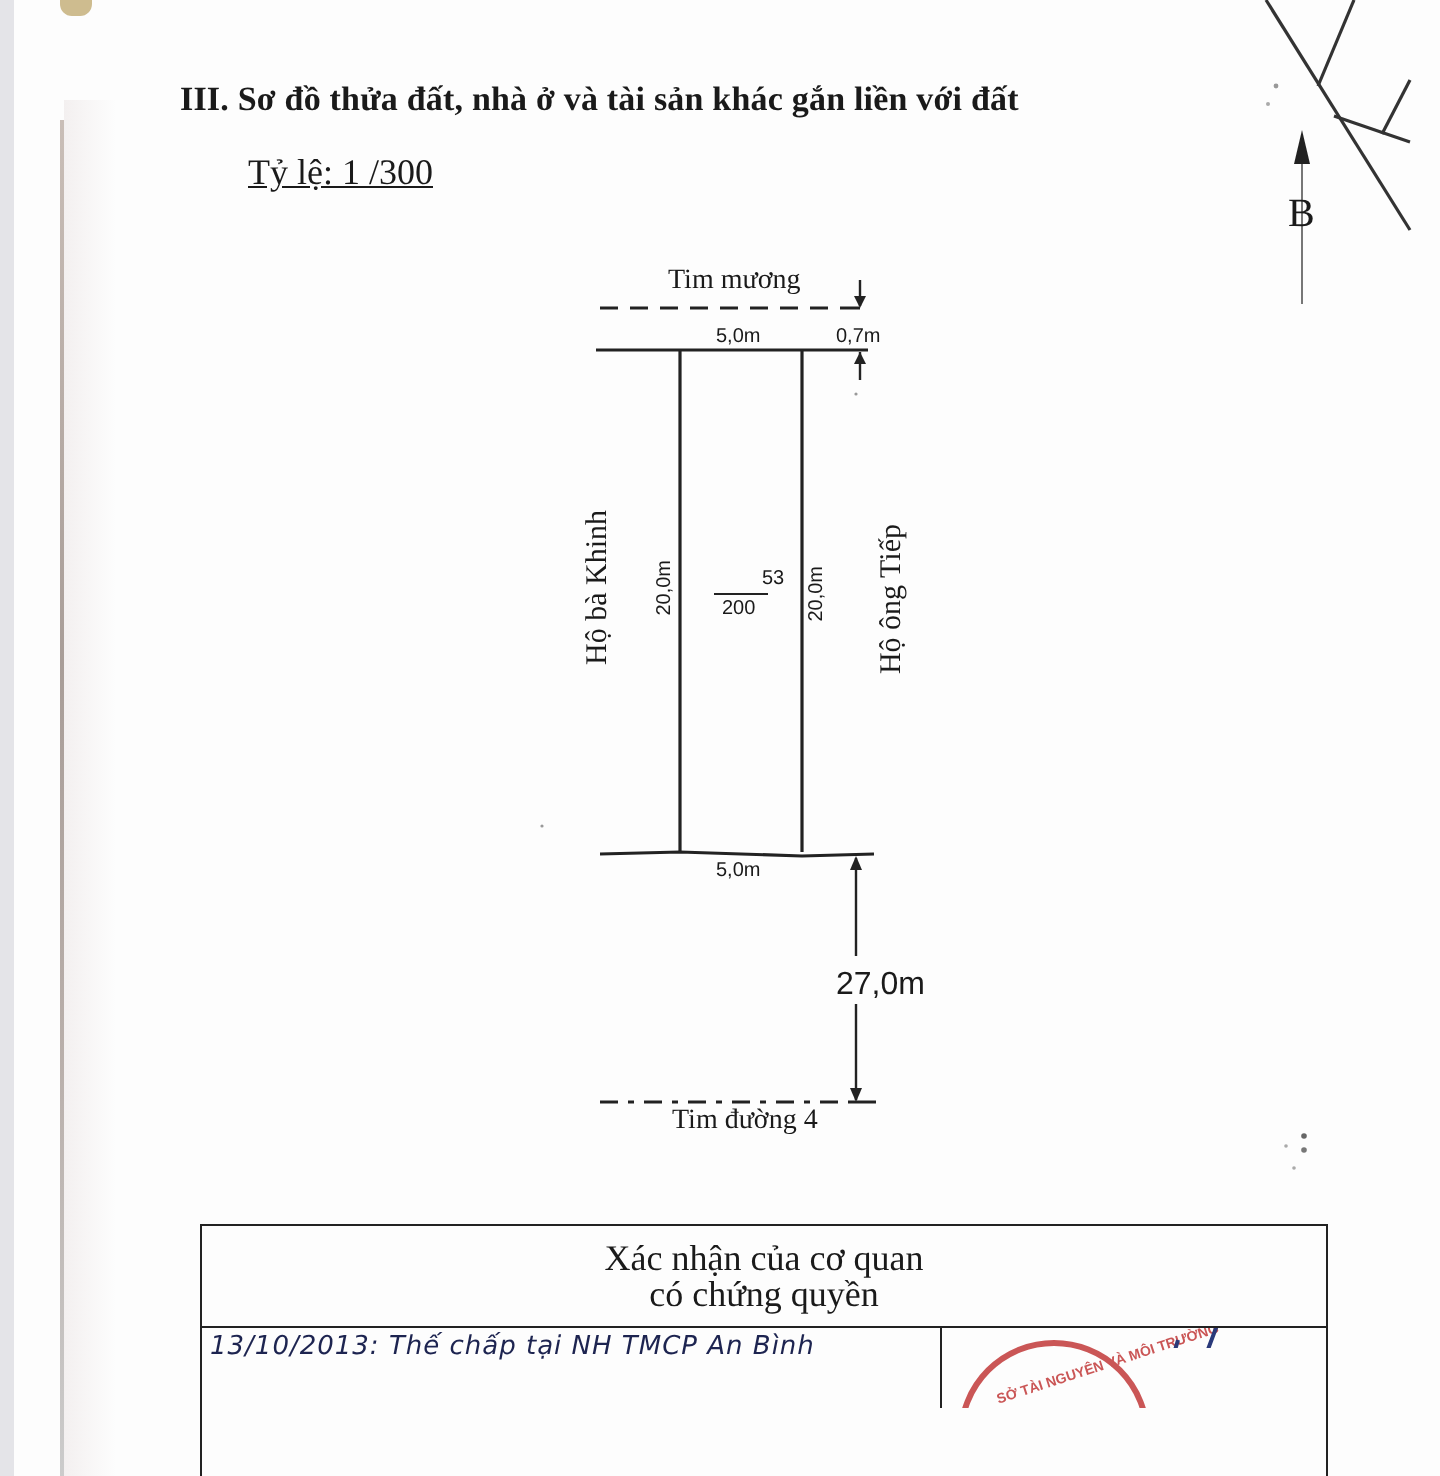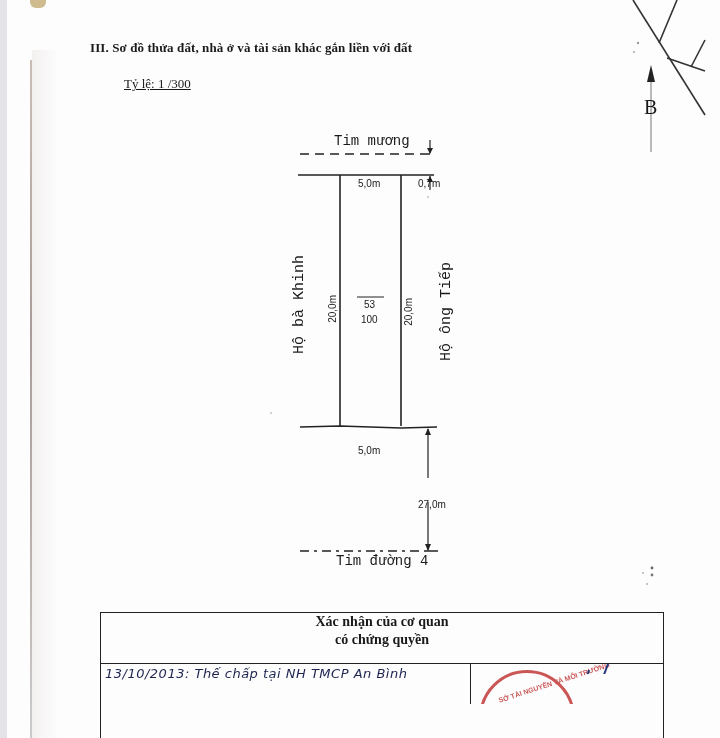--- a/index.html
+++ b/index.html
@@ -21,29 +21,29 @@
     .paper-edge-fade {
       position: absolute; left: 32px; top: 50px; width: 26px; height: 688px;
       background: linear-gradient(to right, rgba(225,215,215,0.35), rgba(255,255,255,0));
     }
     .corner-smudge {
       position: absolute; left: 30px; top: 0; width: 16px; height: 8px;
       background: #b9a060; border-radius: 0 0 6px 6px; opacity: 0.7;
     }
     .title {
       position: absolute; left: 90px; top: 40px;
-      font-size: 13px; font-weight: bold; letter-spacing: 0.1px;
+      font-size: 17px; font-weight: bold; letter-spacing: 0.1px;
     }
     .scale {
       position: absolute; left: 124px; top: 76px;
-      font-size: 13px; text-decoration: underline;
+      font-size: 18px; text-decoration: underline;
     }
     svg.drawing { position: absolute; left: 0; top: 0; }
-    .lbl { position: absolute; font-family: "Liberation Sans", "DejaVu Sans", sans-serif; font-size: 10px; margin-top: 15px; }
-    .lbl-serif { position: absolute; font-family: Liberation Mono, monospace; font-size: 14px; }
+    .lbl { position: absolute; font-family: "Liberation Sans", "DejaVu Sans", sans-serif; font-size: 10px; }
+    .lbl-serif { position: absolute; font-family: Liberation Serif, serif; font-size: 14px; }
     .vert { writing-mode: vertical-rl; transform: rotate(180deg); }
     .north {
       position: absolute; left: 644px; top: 96px; font-size: 20px;
       font-family: "Liberation Serif", serif;
     }
     
     .changes-table {
       position: absolute; left: 100px; top: 612px; width: 562px;
       border: 1.5px solid #222; border-bottom: none;
       height: 140px;
@@ -55,22 +55,22 @@
     }
     .tbl-cols {
       display: flex; height: 50px; border-bottom: 1.5px solid #222;
     }
     .col-left {
       width: 365px; border-right: 1.5px solid #222;
       display: flex; align-items: center; justify-content: center;
       font-size: 14px;
     }
     .col-right {
-      flex: 1; display: flex; flex-direction: column; align-items: center; 
-      font-size: 14px; line-height: 18px; text-align: center; font-weight: bold;
+      flex: 1; display: flex; flex-direction: column; align-items: center; justify-content: center;
+      font-size: 18px; line-height: 18px; text-align: center;
     }
     .tbl-entry { display: flex; height: 40px; }
     .entry-left {
       width: 365px; border-right: 1.5px solid #222; padding-left: 4px; padding-top: 2px;
       font-family: "DejaVu Sans", sans-serif; font-style: italic;
       font-size: 13px; color: #1d2450; letter-spacing: 0.5px;
     }
     .entry-right { flex: 1; position: relative; overflow: hidden; }
     .seal {
       position: absolute; left: 8px; top: 6px; width: 90px; height: 90px;
@@ -137,27 +137,27 @@
   <circle cx="428" cy="197" r="0.8" fill="#999"></circle>
   <circle cx="271" cy="413" r="0.8" fill="#999"></circle>
 </svg>
 
 <div class="lbl-serif" style="left:334px; top:133px;">Tim mương</div>
 <div class="lbl" style="left:358px; top:163px;">5,0m</div>
 <div class="lbl" style="left:418px; top:163px;">0,7m</div>
 
 <div class="lbl-serif vert" style="left:291px; top:255px; font-size:15px;">Hộ bà Khinh</div>
 <div class="lbl vert" style="left:327px; top:280px;">20,0m</div>
-<div class="lbl" style="left:364px; top:284px;">53</div>
-<div class="lbl" style="left:361px; top:299px;">100</div>
+<div class="lbl" style="left:381px; top:284px;">53</div>
+<div class="lbl" style="left:361px; top:299px;">200</div>
 <div class="lbl vert" style="left:403px; top:283px;">20,0m</div>
 <div class="lbl-serif vert" style="left:438px; top:262px; font-size:15px;">Hộ ông Tiếp</div>
 
 <div class="lbl" style="left:358px; top:430px;">5,0m</div>
-<div class="lbl" style="left:418px; top:484px; font-size:10px;">27,0m</div>
+<div class="lbl" style="left:418px; top:484px; font-size:16px;">27,0m</div>
 <div class="lbl-serif" style="left:336px; top:553px;">Tim đường 4</div>
 
 <div class="north">B</div>
 
 <div class="changes-table">
   <div class="tbl-cols">
     <div class="col-right">
       <span>Xác nhận của cơ quan</span>
       <span>có chứng quyền</span>
     </div>

